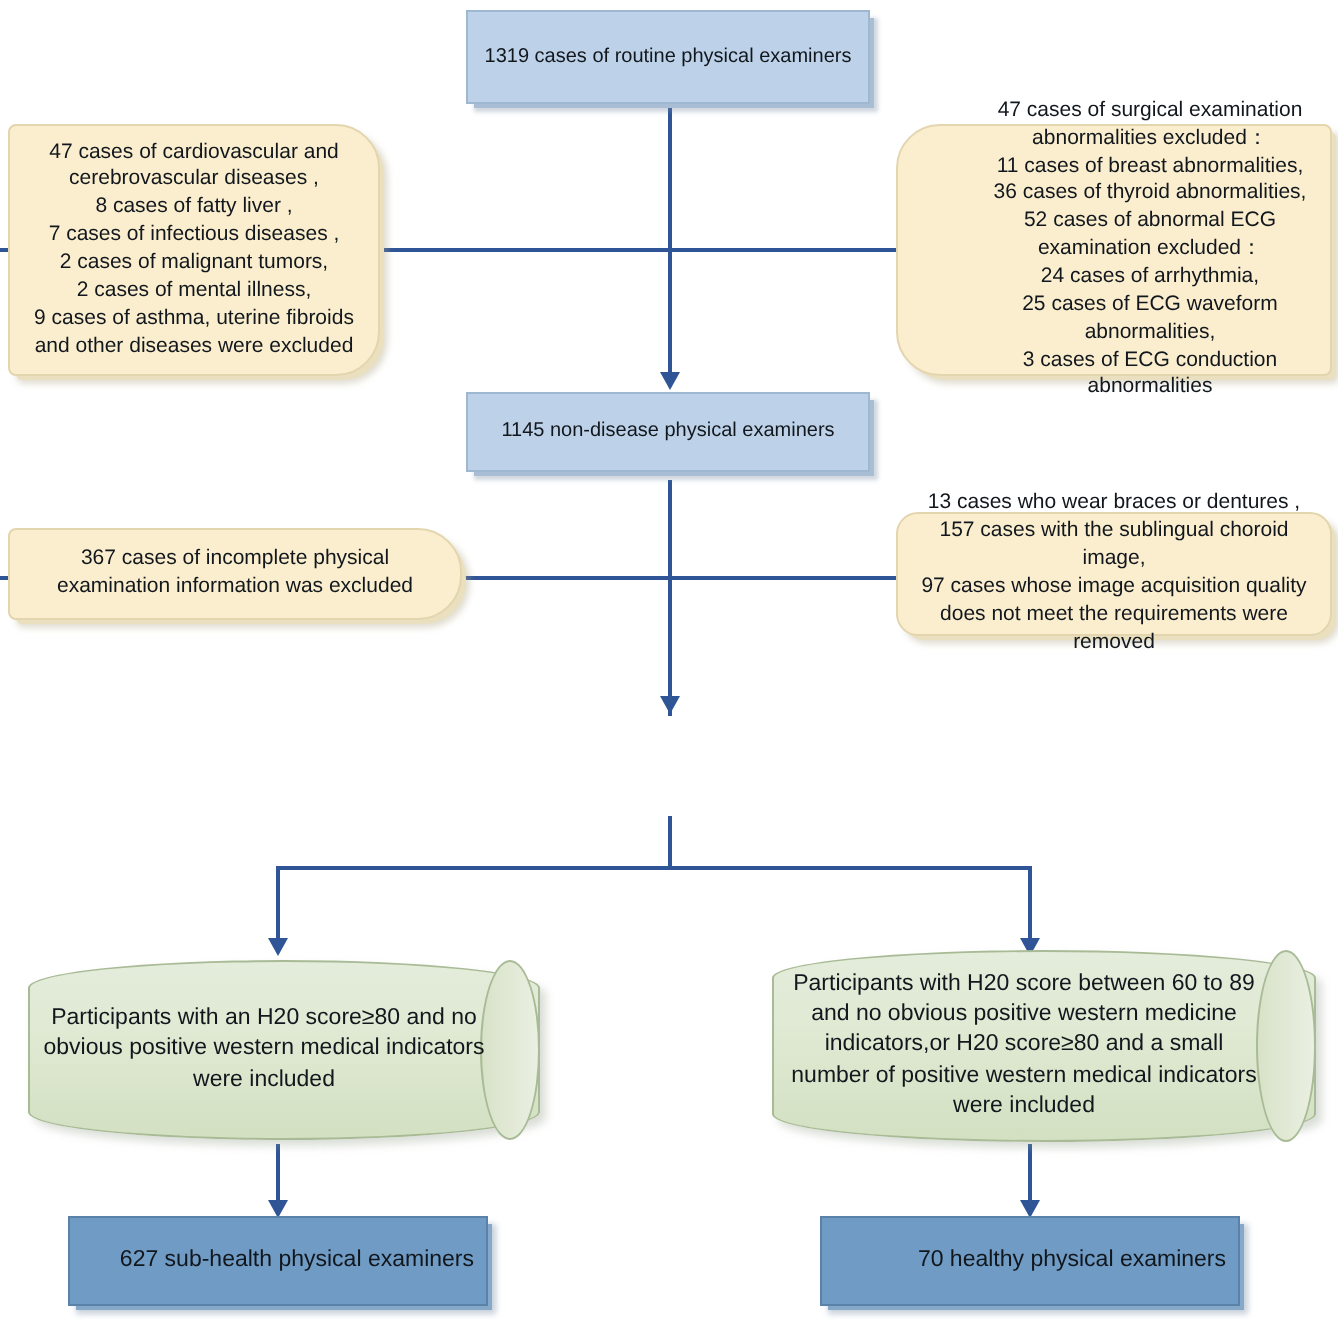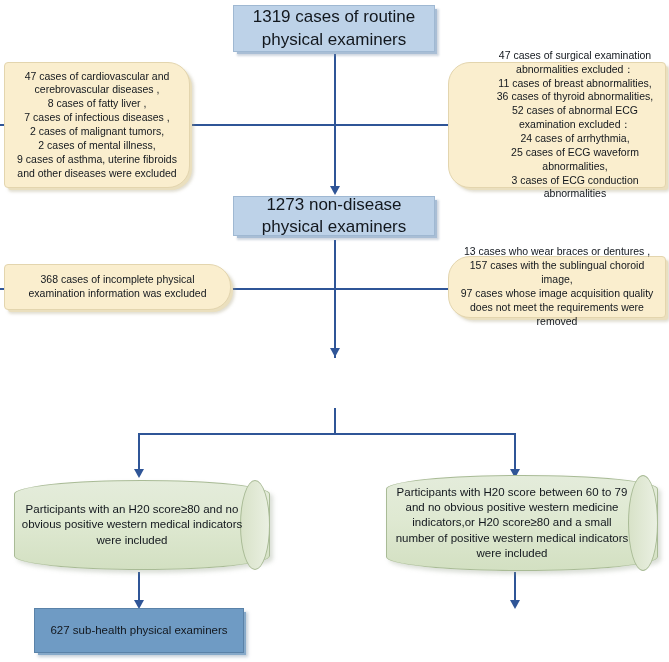--- a/index.html
+++ b/index.html
@@ -24,28 +24,29 @@
     line-height:1.32;
     z-index:3;
   }
   .node .txt{display:block;padding:0 6px;white-space:pre-line;}
 
   
   .blue{
     background:#bdd2e8;
     border:1px solid #9fb8d2;
     box-shadow:3px 3px 0 -1px #a9bed5, 4px 4px 2px rgba(120,140,165,.35);
-    font-size:17px;
+    font-size:10px;
   }
   
   .blue-dark{
     background:#6f9bc4;
     border:1px solid #5a82a8;
     box-shadow:3px 3px 0 -1px #86a9c9, 4px 4px 3px rgba(110,135,160,.4);
     font-size:11.5px;
+    justify-content:flex-end;
   }
   
   .cream{
     background:#faeece;
     border:1px solid #e3d5ae;
     border-radius:4px 22px 22px 4px;
     box-shadow:3px 3px 0 -1px #eadfbe, 4px 4px 3px rgba(170,160,125,.35);
     font-size:10.5px;
   }
   .cream.left-round{border-radius:22px 4px 4px 22px;}
@@ -129,40 +130,43 @@
     <span class="txt">47 cases of surgical examination abnormalities excluded：
 11 cases of breast abnormalities,
 36 cases of thyroid abnormalities,
 52 cases of abnormal ECG examination excluded：
 24 cases of arrhythmia,
 25 cases of ECG waveform abnormalities,
 3 cases of ECG conduction abnormalities</span>
   </div>
 
   <div class="node blue" style="left:233px;top:196px;width:202px;height:40px;">
-    <span class="txt">1273 non-disease physical examiners</span>
+    <span class="txt">1145 non-disease physical examiners</span>
   </div>
 
   <div class="node cream" style="left:4px;top:264px;width:227px;height:46px;">
-    <span class="txt">368 cases of incomplete physical examination information was excluded</span>
+    <span class="txt">367 cases of incomplete physical examination information was excluded</span>
   </div>
 
-  <div class="node cream left-round" style="left:448px;top:256px;width:218px;height:62px;">
+  <div class="node cream left-round" style="left:448px;top:256px;width:218px;height:62px;border-radius:11px;">
     <span class="txt">13 cases who wear braces or dentures ,
 157 cases with the sublingual choroid image,
 97 cases whose image acquisition quality does not meet the requirements were removed</span>
   </div>
 
 
   <div class="node cyl" style="left:14px;top:480px;width:256px;height:90px;">
     <span class="txt">Participants with an H20 score≥80 and no obvious positive western medical indicators were included</span>
   </div>
 
   <div class="node cyl" style="left:386px;top:475px;width:272px;height:96px;">
-    <span class="txt">Participants with H20 score between 60 to 79 and no obvious positive western medicine indicators,or H20 score≥80 and a small number of positive western medical indicators were included</span>
+    <span class="txt">Participants with H20 score between 60 to 89 and no obvious positive western medicine indicators,or H20 score≥80 and a small number of positive western medical indicators were included</span>
   </div>
 
   <div class="node blue-dark" style="left:34px;top:608px;width:210px;height:45px;">
     <span class="txt">627 sub-health physical examiners</span>
   </div>
 
+  <div class="node blue-dark" style="left:410px;top:608px;width:210px;height:45px;">
+    <span class="txt">70 healthy physical examiners</span>
+  </div>
 
 </div>
 
 </body></html>

